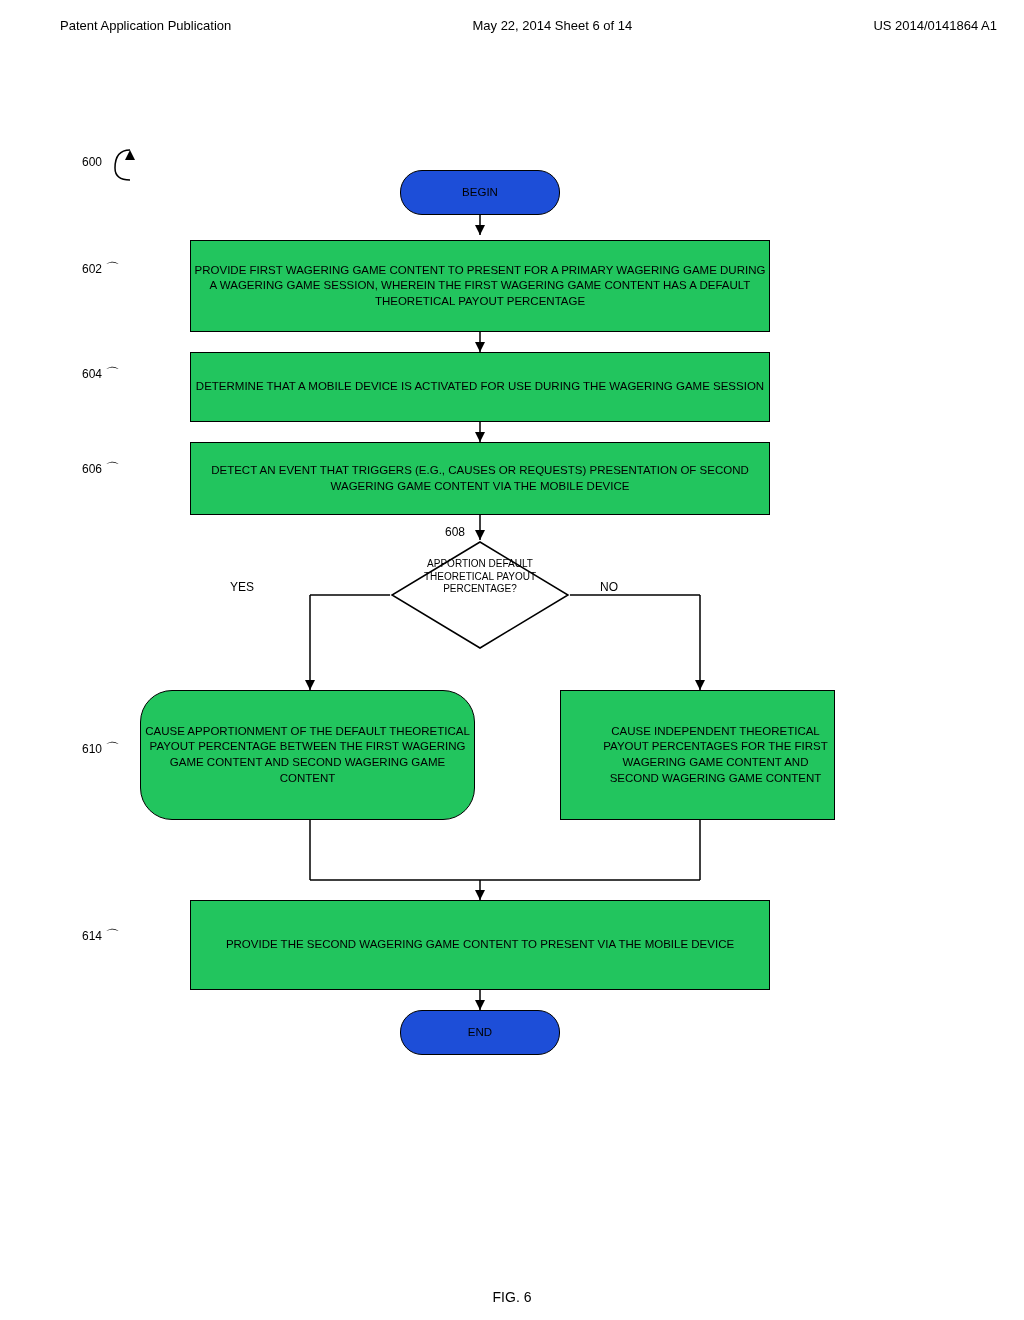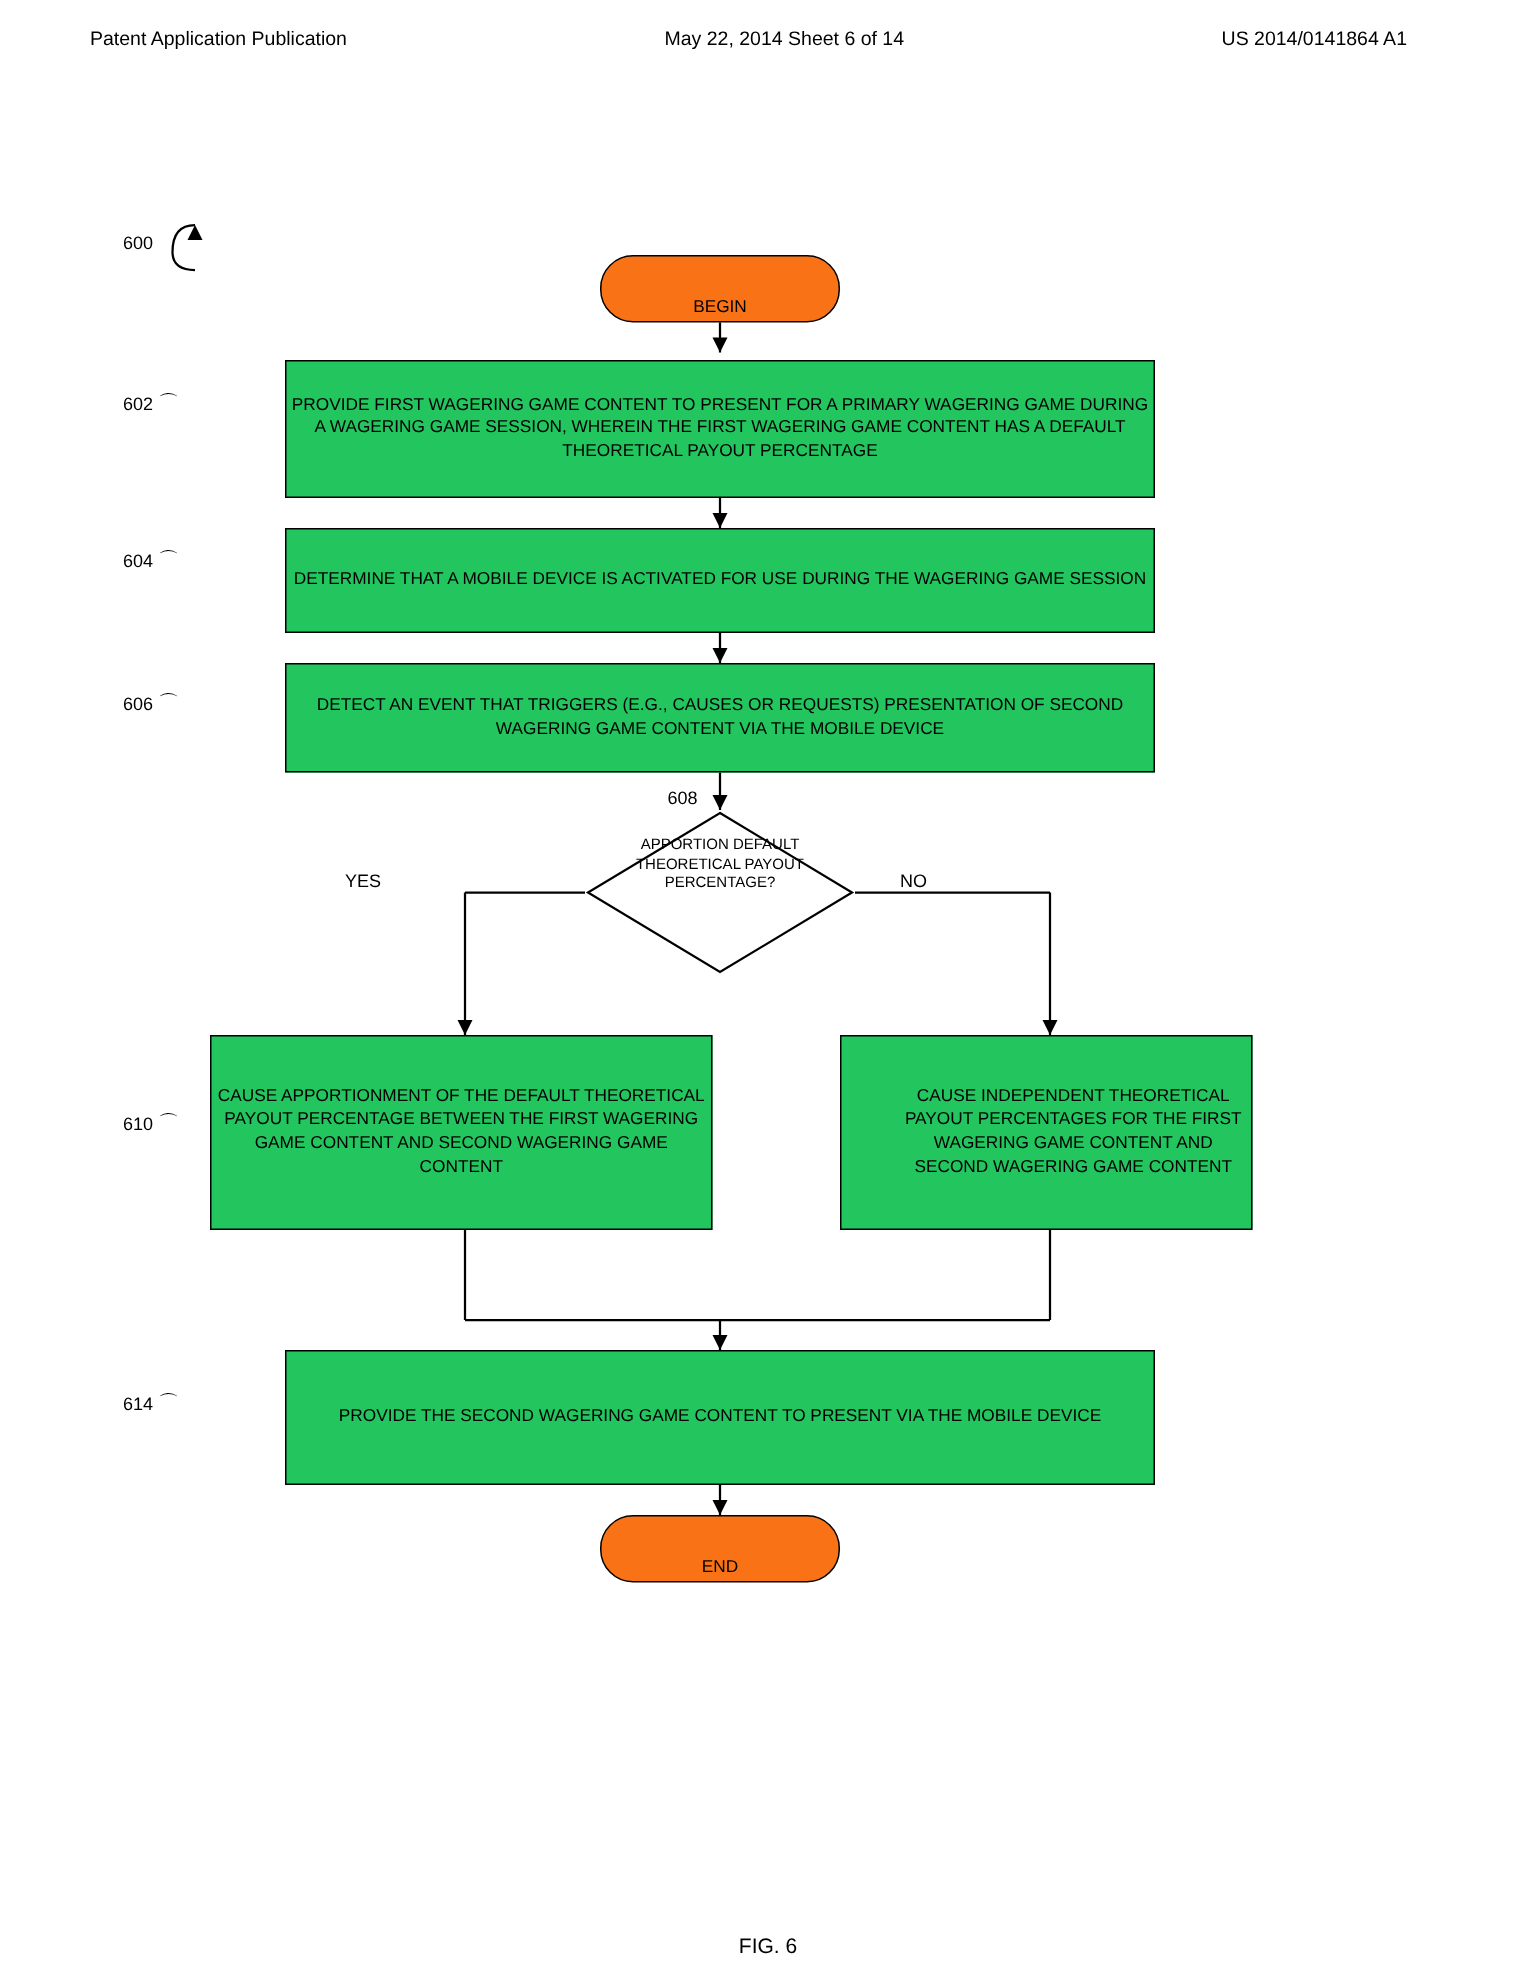--- a/index.html
+++ b/index.html
@@ -10,21 +10,21 @@
       font-family: Arial, sans-serif;
       font-size: 13px;
       color: #000;
       position: relative;
       overflow: hidden;
     }
 
     .page-header {
       display: flex;
       justify-content: space-between;
-      padding: 18px 86px 0 60px;
+      padding: 18px 27px 0 60px;
       font-size: 13px;
     }
 
     .diagram-area {
       position: absolute;
       top: 60px;
       left: 0;
       right: 0;
       bottom: 0;
     }
@@ -37,22 +37,21 @@
       justify-content: center;
       text-align: center;
       font-size: 11.5px;
       font-weight: normal;
       line-height: 1.35;
     }
 
     .fc-rounded {
       border: 1.5px solid #000;
       border-radius: 22px;
-      background: #f97316;
-      align-items: flex-end;
+      background: #1d4ed8;
     }
 
     .fc-rect {
       border: 1.5px solid #000;
       background: #22c55e;
     }
 
     .fc-label {
       position: absolute;
       font-size: 12px;
@@ -178,21 +177,21 @@
 
   <div class="fc-label" style="left:230px; top:520px;">YES</div>
 
   <div class="fc-label" style="left:600px; top:520px;">NO</div>
 
   <div class="ref-number" style="left:82px; top:680px;">
     <span>610</span>
     <span style="font-size:14px;">⌒</span>
   </div>
 
-  <div class="fc-node fc-rect" style="left:140px; top:630px; width:335px; height:130px;">
+  <div class="fc-node fc-rect" style="left:140px; top:630px; width:335px; height:130px;border-radius:32px;">
     <span>CAUSE APPORTIONMENT OF THE DEFAULT THEORETICAL PAYOUT PERCENTAGE BETWEEN THE FIRST WAGERING GAME CONTENT AND SECOND WAGERING GAME CONTENT</span>
   </div>
 
   <div class="ref-number" style="left:745px; top:648px;">
     <span>612</span>
     <span style="font-size:14px;">⌒</span>
   </div>
 
   <div class="fc-node fc-rect" style="left:560px; top:630px; width:275px; height:130px;padding-left:36px;">
     <span>CAUSE INDEPENDENT THEORETICAL PAYOUT PERCENTAGES FOR THE FIRST WAGERING GAME CONTENT AND SECOND WAGERING GAME CONTENT</span>

